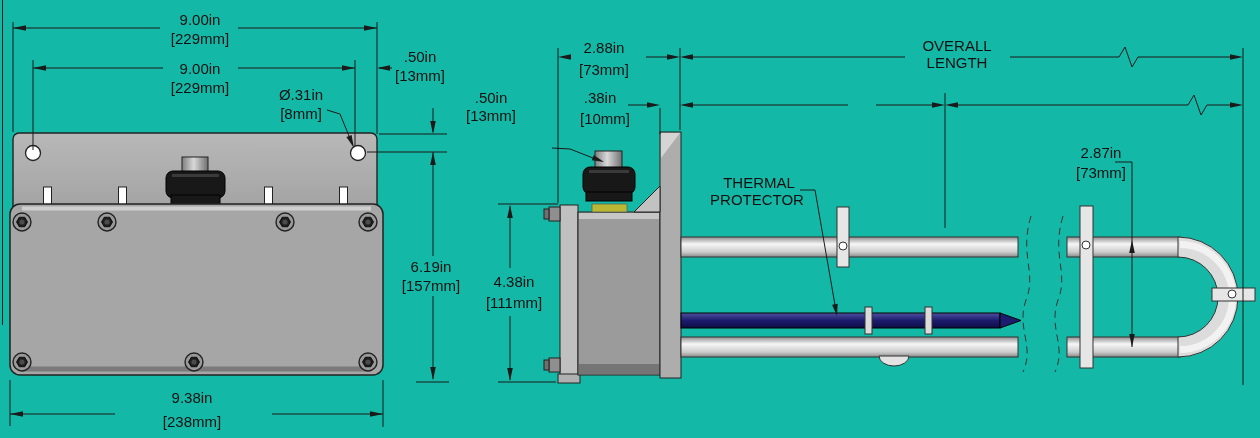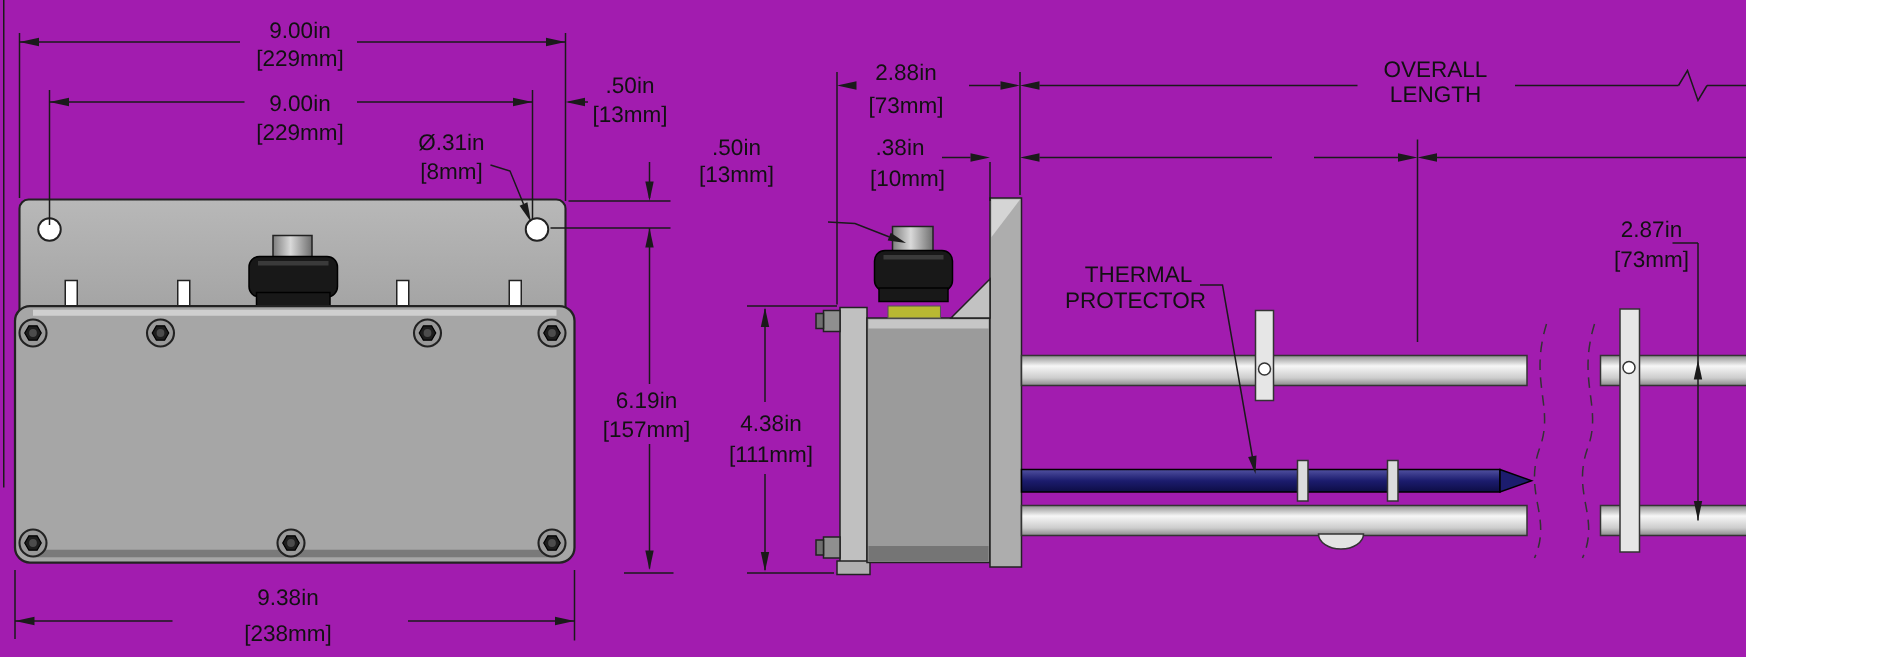--- a/index.html
+++ b/index.html
@@ -1,16 +1,16 @@
 <!DOCTYPE html>
 <html><head>
 <meta charset="utf-8">
 <style>
   html,body{margin:0;padding:0;background:#ffffff;}
-  .stage{position:relative;width:1164px;height:438px;background:#a21caf;overflow:hidden;}
+  .stage{position:relative;width:1260px;height:438px;background:#14b8a6;overflow:hidden;}
   svg{display:block;}
   text{font-family:"Liberation Sans","DejaVu Sans",sans-serif;font-size:15px;fill:#111;}
   .dimline{stroke:#1a1a1a;stroke-width:1;fill:none;}
 </style>
 </head>
 <body>
 
 <div class="stage">
 <svg width="1260" height="438" viewBox="0 0 1260 438">
   <defs>

